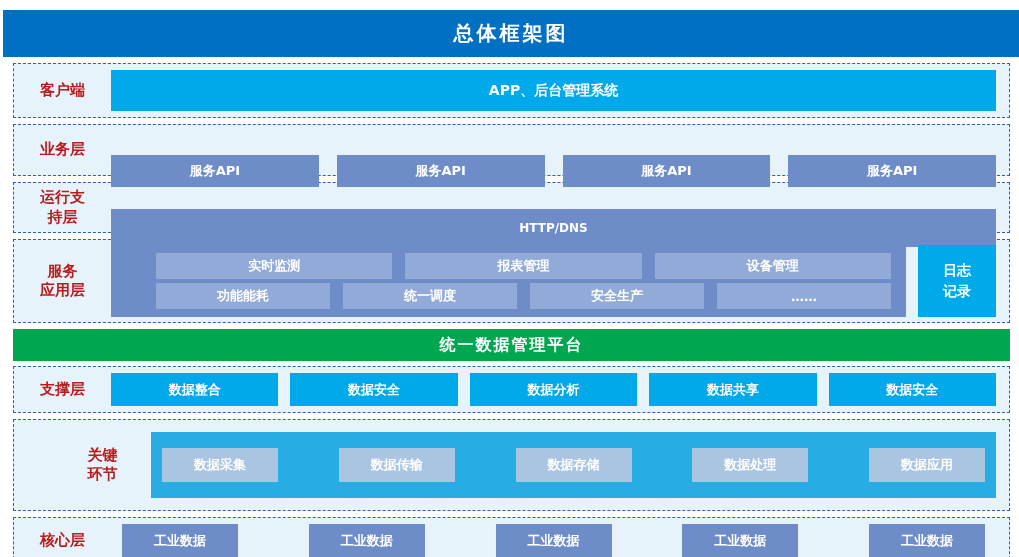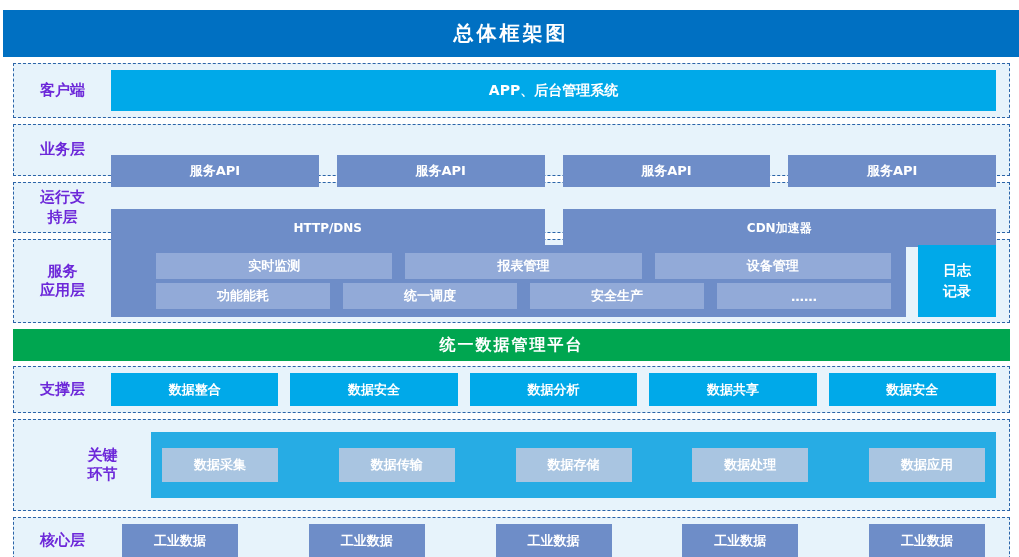--- a/index.html
+++ b/index.html
@@ -12,21 +12,21 @@
     color:#ffffff; font-size:20px; font-weight:bold; letter-spacing:3px;
     display:flex; align-items:center; justify-content:center;
   }
   .section {
     box-sizing:border-box; width:997px; margin:0 0 6px 13px;
     background:#e7f3fb; border:1px dashed #2b64a8;
     display:flex; align-items:center;
   }
   .section-label {
     width:97px; flex:0 0 97px; text-align:center;
-    color:#6d28d9; font-weight:bold; font-size:15px;
+    color:#b91c1c; font-weight:bold; font-size:15px;
     line-height:1.3; white-space:pre-line;
   }
   .section-content { flex:1; margin-right:13px; min-width:0; }
   .row { display:flex; }
   .g18 { gap:18px;margin-top:41px; } .g12 { gap:12px;font-family:Liberation Mono, monospace; }
   .sb { justify-content:space-between; padding:0 11px; }
   .box {
     box-sizing:border-box; display:flex; align-items:center; justify-content:center;
     color:#ffffff; font-weight:bold; font-size:13px; text-align:center;
   }
@@ -90,21 +90,20 @@
     <div class="box peri h32 flex1">服务API</div>
     <div class="box peri h32 flex1">服务API</div>
   </div>
 </div>
 
 <div class="section s-runtime">
   <div class="section-label">运行支
 持层</div>
   <div class="section-content row g18">
     <div class="box peri h38 flex1">HTTP/DNS</div>
-    <div class="box peri h38 flex1">CDN加速器</div>
   </div>
 </div>
 
 <div class="section s-sapp">
   <div class="section-label">服务
 应用层</div>
   <div class="section-content sa-wrap">
     <div class="sa-container">
       <div class="sa-row">
         <div class="box sa-box flex1">实时监测</div>

